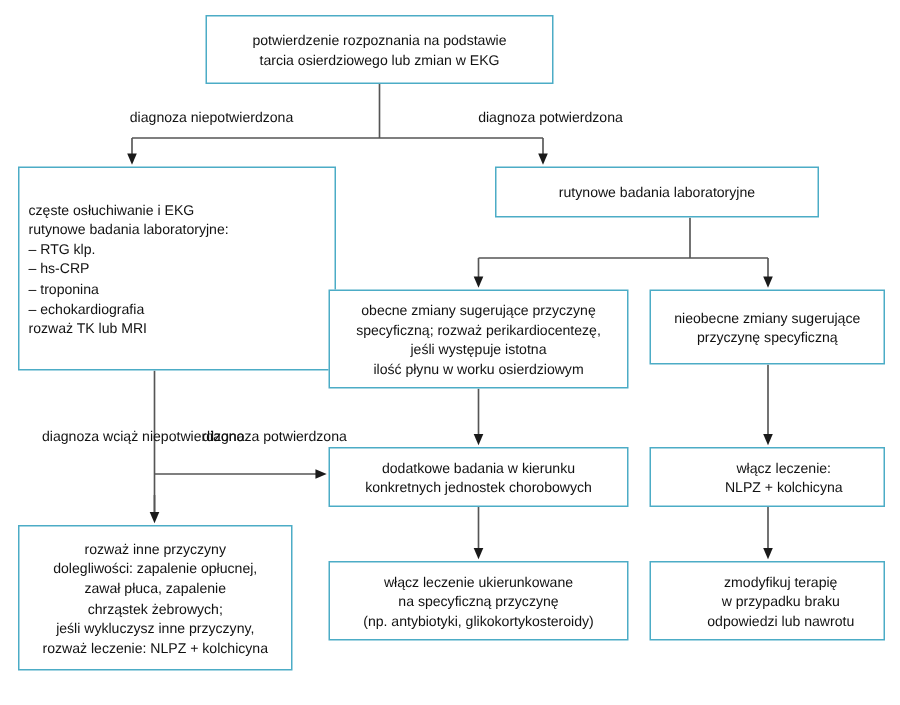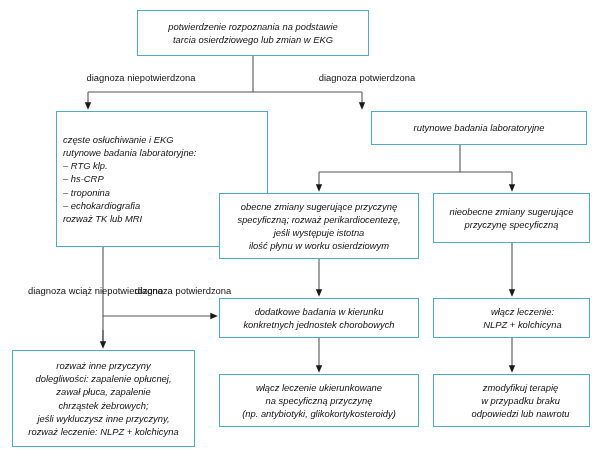--- a/index.html
+++ b/index.html
@@ -35,33 +35,33 @@
     display: flex;
     flex-direction: column;
     justify-content: center;
     font-size: 9.4px;
     line-height: 13.2px;
     color: #111111;
     padding: 4px 6px;
   }
   .node.center { align-items: center; text-align: center; }
   .node.left { align-items: flex-start; text-align: left; }
-  .node .ln { display: block; white-space: nowrap; font-style: italic; }
+  .node .ln { display: block; white-space: nowrap; }
   .edge-label {
     position: absolute;
     font-size: 9.4px;
     line-height: 12.4px;
     color: #111111;
     text-align: center;
     white-space: nowrap;
   }
   
   #n-top      { left: 137px; top: 10px;  width: 232px; height: 46px; }
-  #n-left-dx  { left: 12px;  top: 111px; width: 212px; height: 136px; margin-left: 44px; }
-  #n-routine  { left: 330px; top: 111px; width: 216px; height: 34px; margin-left: 41px; }
+  #n-left-dx  { left: 12px;  top: 111px; width: 212px; height: 136px; }
+  #n-routine  { left: 330px; top: 111px; width: 216px; height: 34px; }
   #n-present  { left: 219px; top: 193px; width: 200px; height: 66px; }
   #n-absent   { left: 433px; top: 193px; width: 157px; height: 50px; }
   #n-extra    { left: 219px; top: 298px; width: 200px; height: 40px; }
   #n-treat    { left: 433px; top: 298px; width: 157px; height: 40px; padding-left: 28px; }
   #n-other    { left: 12px;  top: 350px; width: 183px; height: 97px; }
   #n-targeted { left: 219px; top: 374px; width: 200px; height: 53px; }
   #n-modify   { left: 433px; top: 374px; width: 157px; height: 53px; padding-left: 24px; }
   
   #lbl-unconfirmed  { left: 71px;  top: 72px;  width: 140px; }
   #lbl-confirmed    { left: 297px; top: 72px;  width: 140px; }

